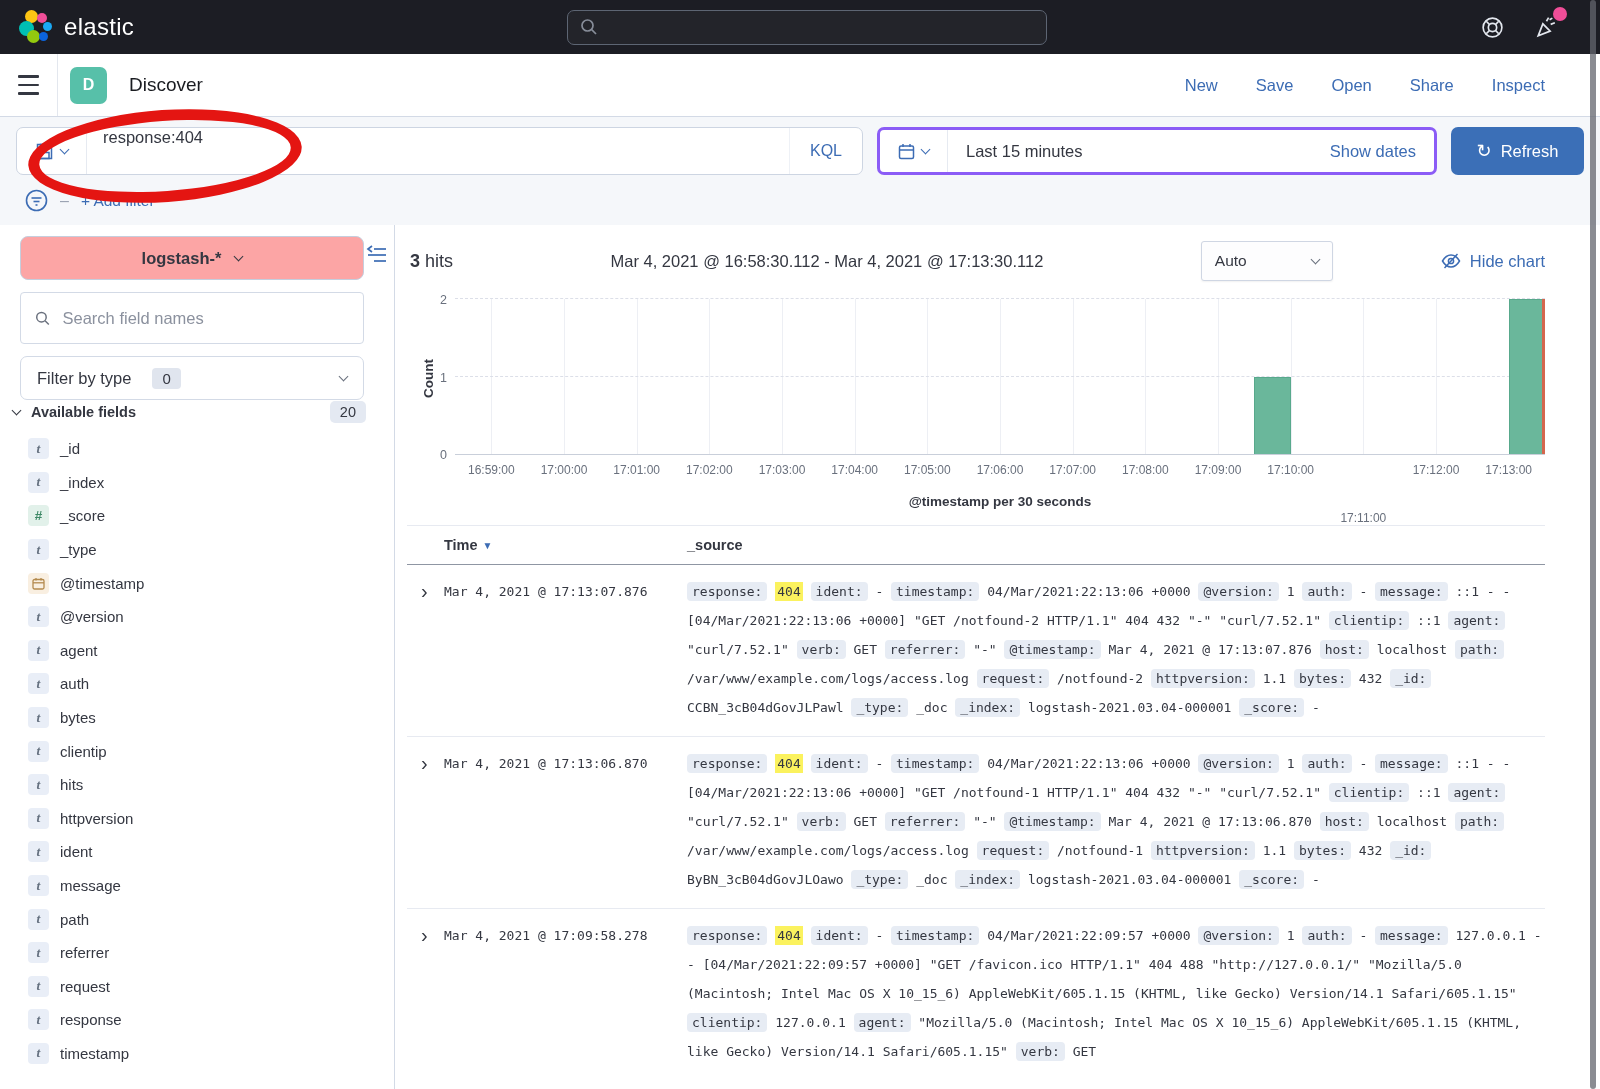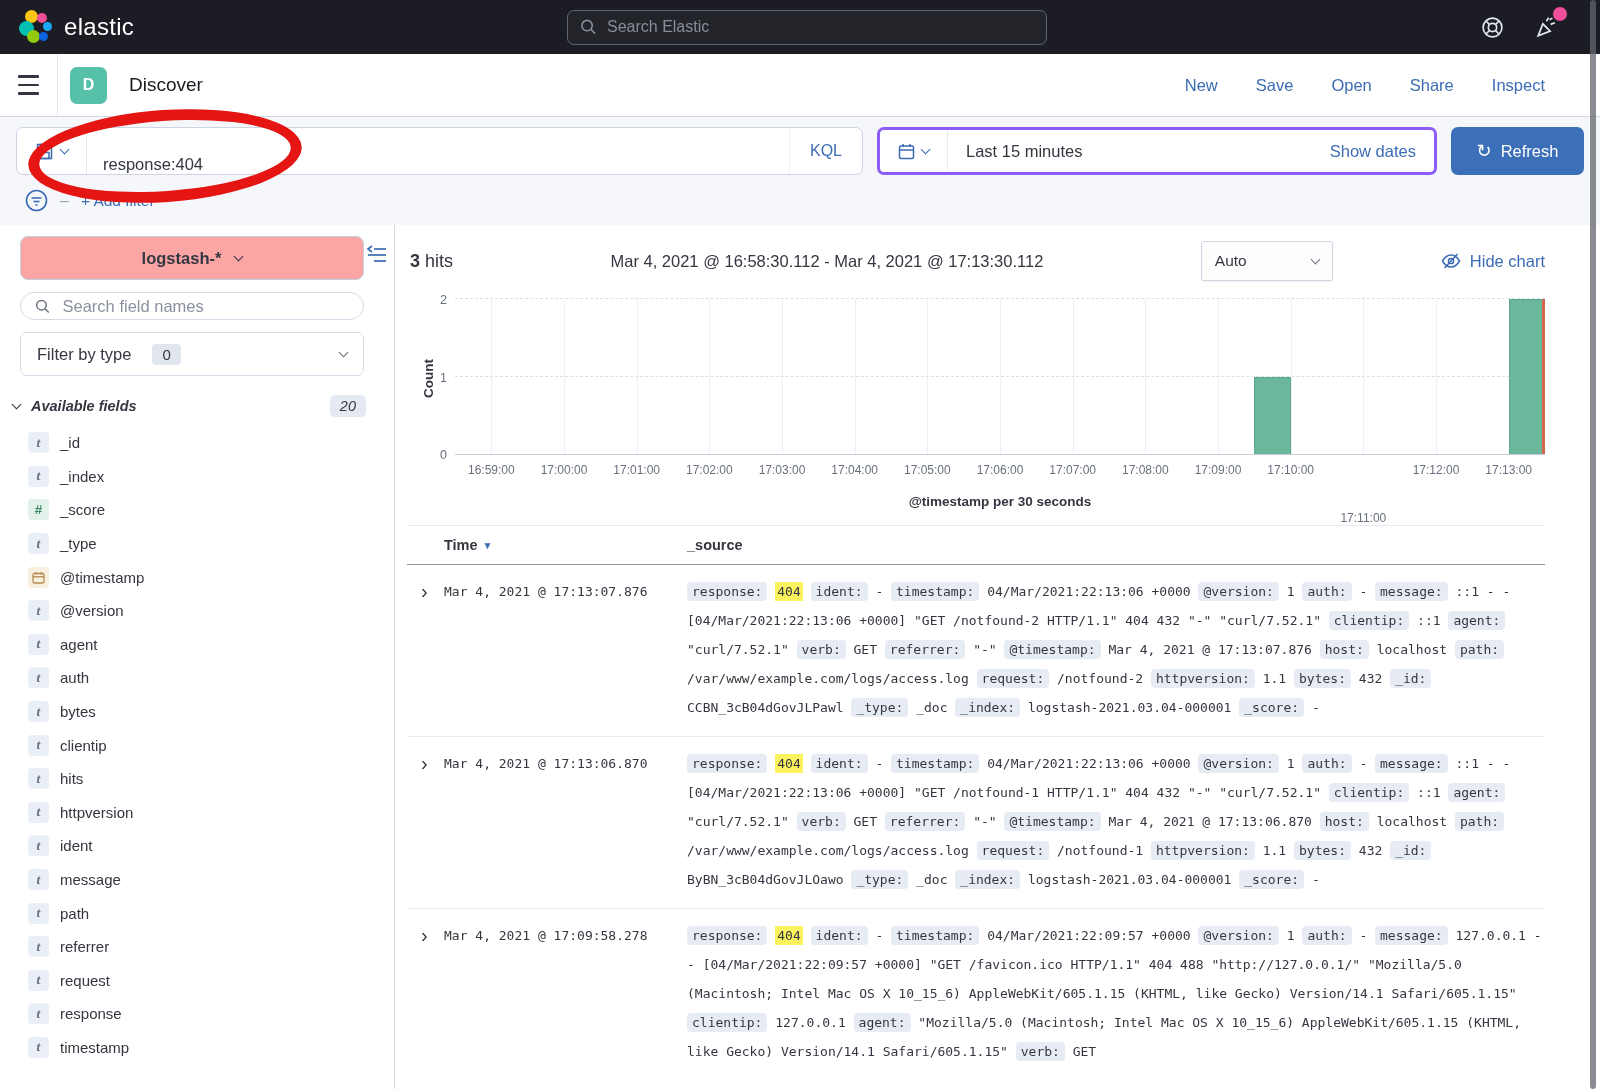--- a/index.html
+++ b/index.html
@@ -37,21 +37,21 @@
     font-size:16px; display:flex; align-items:center; justify-content:center; }
   .page-title { font-size:19px; color:#1a1c21; }
   .nav-actions { margin-left:auto; display:flex; gap:38px; padding-right:55px; }
   .nav-action { color:#3c6cb4; font-size:16.5px; text-decoration:none; cursor:pointer; }
   
   .query-section { background:#f5f7fa; padding:10px 16px 0; }
   .query-row { display:flex; gap:14px; height:48px; }
   .query-group { flex:1; display:flex; background:#fff; border:1px solid #cdd5e2; border-radius:7px; align-items:stretch; }
   .saved-query-btn { width:70px; display:flex; align-items:center; justify-content:center; gap:8px;
     border-right:1px solid #e6eaf1; color:#3c6cb4; cursor:pointer; }
-  .query-input { flex:1; display:flex; align-items:flex-end; padding:0 16px; }
+  .query-input { flex:1; display:flex; align-items:flex-start; padding:0 16px; }
   .query-input input { border:none; outline:none; font-size:16.5px; color:#343741; width:100%;
     font-family:"Liberation Sans",sans-serif; background:transparent; }
   .kql-btn { display:flex; align-items:center; padding:0 20px; color:#3c6cb4; font-size:16px;
     border-left:1px solid #eef1f6; cursor:pointer; }
   .date-group { width:560px; display:flex; background:#fff; border:3px solid #8b5cf6; border-radius:7px; align-items:stretch; }
   .cal-btn { width:68px; display:flex; align-items:center; justify-content:center; gap:7px;
     border-right:1px solid #e6eaf1; color:#3c6cb4; cursor:pointer; }
   .time-text { flex:1; display:flex; align-items:center; padding-left:18px; font-size:16.5px; cursor:pointer; }
   .show-dates { display:flex; align-items:center; padding-right:18px; color:#3c6cb4; font-size:16.5px; cursor:pointer; }
   .refresh-btn { width:133px; background:#3b6fb7; border:none; border-radius:7px; color:#fff; display:flex;
@@ -60,30 +60,30 @@
   .refresh-glyph { font-size:18px; line-height:1; }
   .filter-row { display:flex; align-items:center; gap:12px; padding:14px 0 13px 9px; }
   .dash { color:#9aa2b1; }
   .add-filter { color:#3c6cb4; font-size:15.5px; cursor:pointer; }
   
   .content { display:flex; height:866px; }
   .sidebar { width:395px; min-width:395px; border-right:1px solid #d3dae6; position:relative; padding-top:11px; background:#fff; }
   .collapse-icon { position:absolute; right:7px; top:20px; cursor:pointer; }
   .index-box { margin:0 30px 12px 20px; height:44px; border:1px solid #c5cedd; border-radius:8px; background:#fca5a5;
     display:flex; align-items:center; justify-content:center; gap:14px; font-weight:700; font-size:16.5px; cursor:pointer; }
-  .search-fields { margin:0 30px 12px 20px; height:28px; border:1px solid #d3dae6; border-radius:17px; background:#fff;
+  .search-fields { margin:0 30px 12px 20px; height:52px; border:1px solid #d3dae6; border-radius:4px; background:#fff;
     display:flex; align-items:center; gap:12px; padding:0 14px; }
   .search-fields input { border:none; outline:none; font-size:16.5px; width:100%; background:transparent;
     font-family:"Liberation Sans",sans-serif; color:#343741; }
   .search-fields input::placeholder { color:#8b919e; }
   .filter-type { margin:0 30px 0 20px; height:44px; border:1px solid #d3dae6; border-radius:7px; background:#fff;
     display:flex; align-items:center; padding:0 16px; font-size:16.5px; cursor:pointer;gap:9px; }
   .filter-count { background:#e0e5ee; border-radius:4px; padding:2px 10px; margin-left:12px; font-size:15px; }
   .filter-type .chev { margin-left:auto; }
-  .avail-row { display:flex; align-items:center; gap:11px; margin:19px 28px 9px 13px;font-style:italic; }
+  .avail-row { display:flex; align-items:center; gap:11px; margin:1px 28px 9px 13px; }
   .avail-label { font-weight:700; font-size:14.5px; }
   .avail-count { margin-left:auto; background:#e4e9f2; border-radius:5px; padding:3px 10px; font-size:14.5px; font-weight:500; }
   .field-list { padding-left:28px; }
   .field-item { display:flex; align-items:center; gap:11px; height:33.6px; cursor:pointer; }
   .field-badge { width:21px; height:21px; border-radius:4px; display:flex; align-items:center; justify-content:center;
     font-size:13.5px; flex:none; }
   .field-badge.string { background:#e9eef7; color:#64707f; font-style:italic; font-weight:600;
     font-family:"Liberation Serif", serif; }
   .field-badge.number { background:#e2f1ea; color:#3f8a67; font-weight:600; }
   .field-badge.date { background:#f9efe1; }
@@ -143,21 +143,20 @@
       <i class="c4"></i>
       <i class="c5"></i>
       <i class="c6"></i>
   </span>
   <span class="brand">elastic</span>
   <div class="topbar-search">
     <svg width="18" height="18" viewBox="0 0 18 18" fill="none" stroke="#878d99" stroke-width="1.7">
       <circle cx="7.5" cy="7.5" r="5.5"></circle>
         <line x1="11.7" y1="11.7" x2="16" y2="16"></line>
     </svg>
-    <input placeholder="Search Elastic" style="">
   </div>
   <div class="topbar-icons">
     <span class="tb-icon">
       <svg width="25" height="25" viewBox="0 0 24 24" fill="none" stroke="#e3e7ee" stroke-width="1.6">
         <circle cx="12" cy="12" r="9"></circle>
           <circle cx="12" cy="12" r="4"></circle>
         <line x1="6" y1="6" x2="9.2" y2="9.2"></line>
           <line x1="18" y1="6" x2="14.8" y2="9.2"></line>
         <line x1="6" y1="18" x2="9.2" y2="14.8"></line>
           <line x1="18" y1="18" x2="14.8" y2="14.8"></line>

